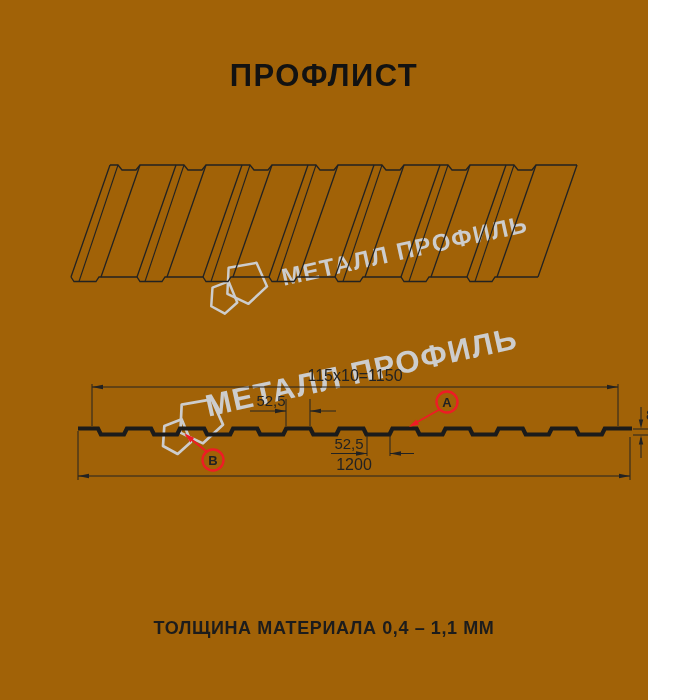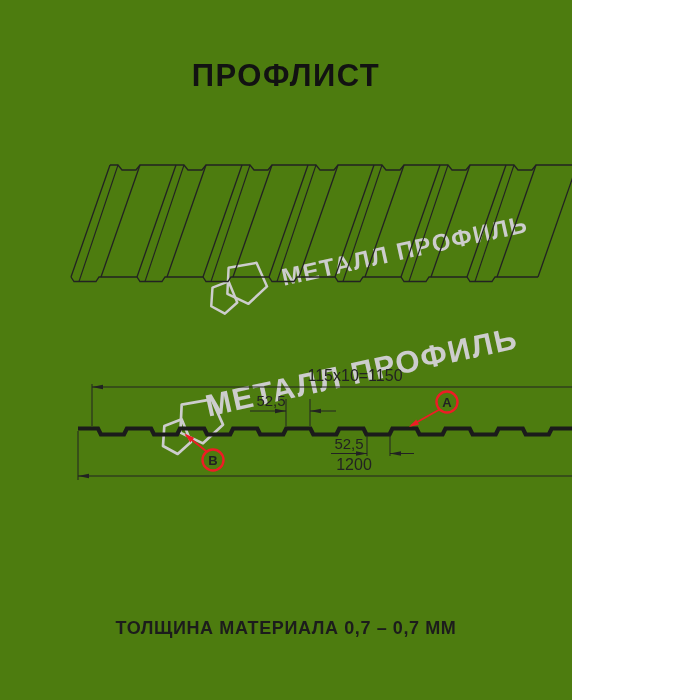--- a/index.html
+++ b/index.html
@@ -1,16 +1,16 @@
 <!DOCTYPE html>
 <html><head>
 <meta charset="utf-8">
 <style>
   html,body{margin:0;padding:0;background:#fff;}
-  .canvas{position:relative;width:572px;height:700px;background:#4d7c0f;overflow:hidden;
+  .canvas{position:relative;width:648px;height:700px;background:#a16207;overflow:hidden;
           font-family:"Liberation Sans",sans-serif;}
   .title{position:absolute;top:58px;left:0;width:100%;text-align:center;
          font-size:31px;font-weight:bold;letter-spacing:1.5px;color:#121212;z-index:3;}
   .subtitle{position:absolute;top:100px;left:0;width:100%;text-align:center;
          font-size:16px;font-weight:bold;letter-spacing:.5px;color:#1a1a1a;z-index:3;}
   .footer{position:absolute;top:618px;left:0;width:100%;text-align:center;
          font-size:18px;font-weight:bold;letter-spacing:.6px;color:#1c1c1c;z-index:3;}
   .wm{position:absolute;left:0;top:0;width:700px;height:700px;z-index:1;}
   .wm svg{position:absolute;}
   .wmt{position:absolute;color:#cdcdcd;font-weight:bold;white-space:nowrap;
@@ -109,14 +109,14 @@
 
     <text x="355" y="381" text-anchor="middle" font-size="16">115x10=1150</text>
     <text x="271" y="406" text-anchor="middle" font-size="15">52,5</text>
     <text x="349" y="449" text-anchor="middle" font-size="15">52,5</text>
     <text x="354" y="470" text-anchor="middle" font-size="16">1200</text>
     <text x="646" y="420" text-anchor="start" font-size="15">8</text>
     <text class="red" x="447" y="407" text-anchor="middle" font-size="13" fill="#ee1c25">A</text>
     <text class="red" x="213" y="465" text-anchor="middle" font-size="13" fill="#ee1c25">B</text>
   </svg>
 
-  <div class="footer">ТОЛЩИНА МАТЕРИАЛА 0,7 – 0,7 ММ</div>
+  <div class="footer">ТОЛЩИНА МАТЕРИАЛА 0,4 – 1,1 ММ</div>
 </div>
 
 </body></html>

